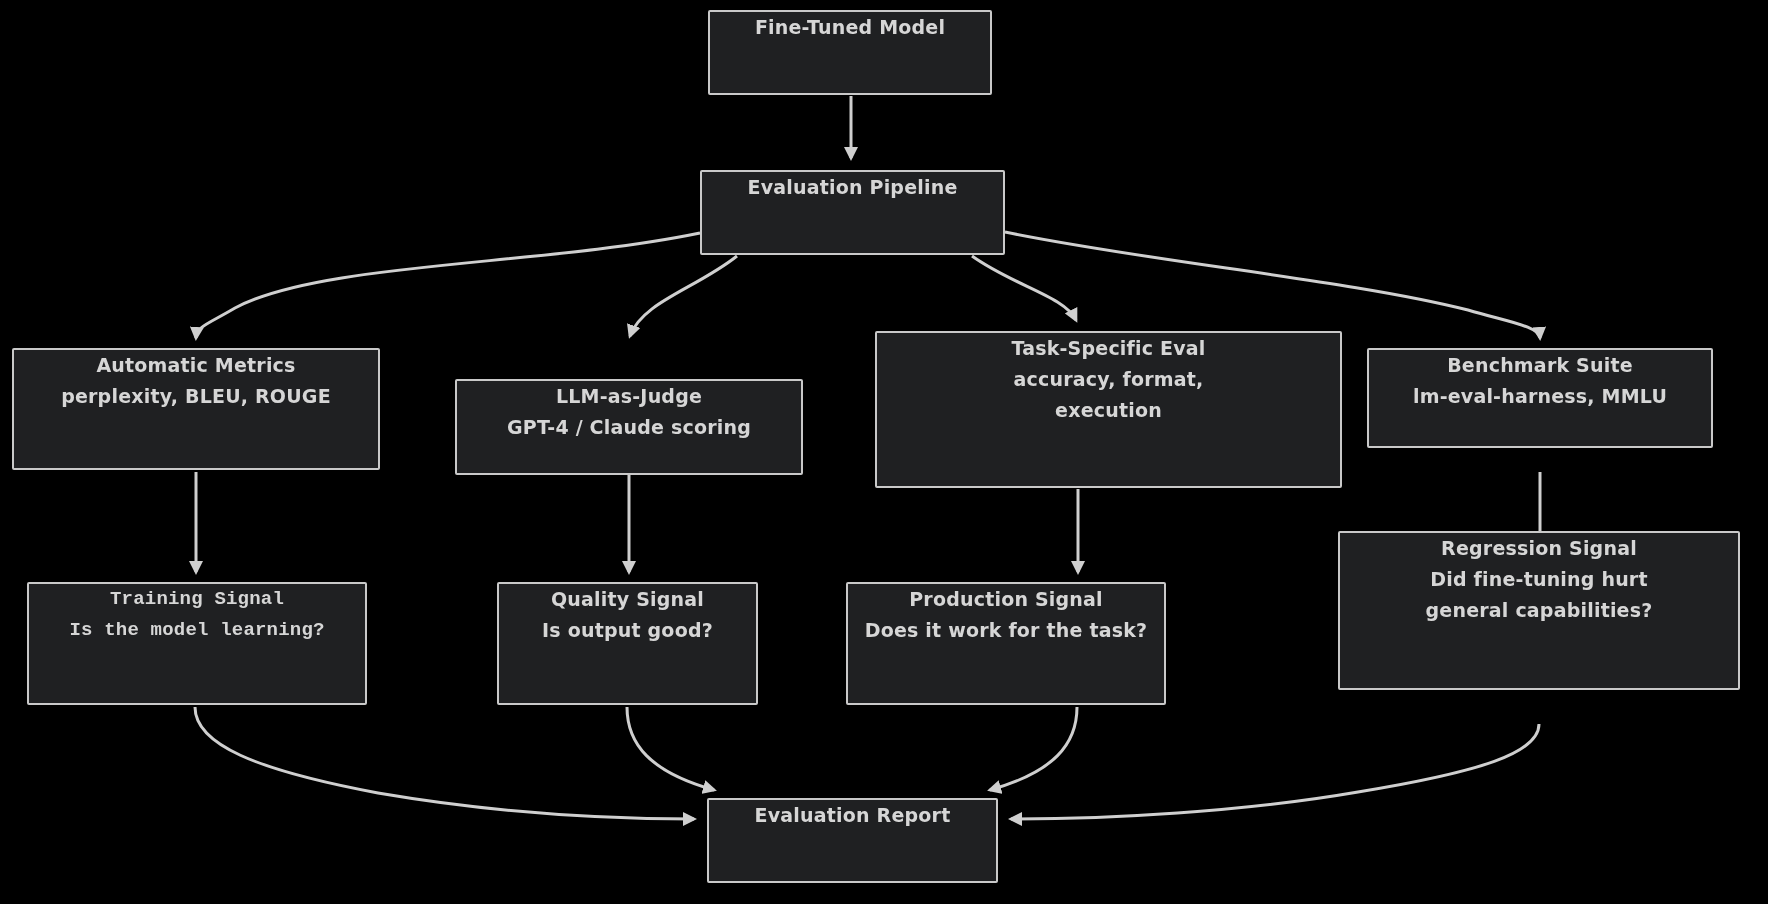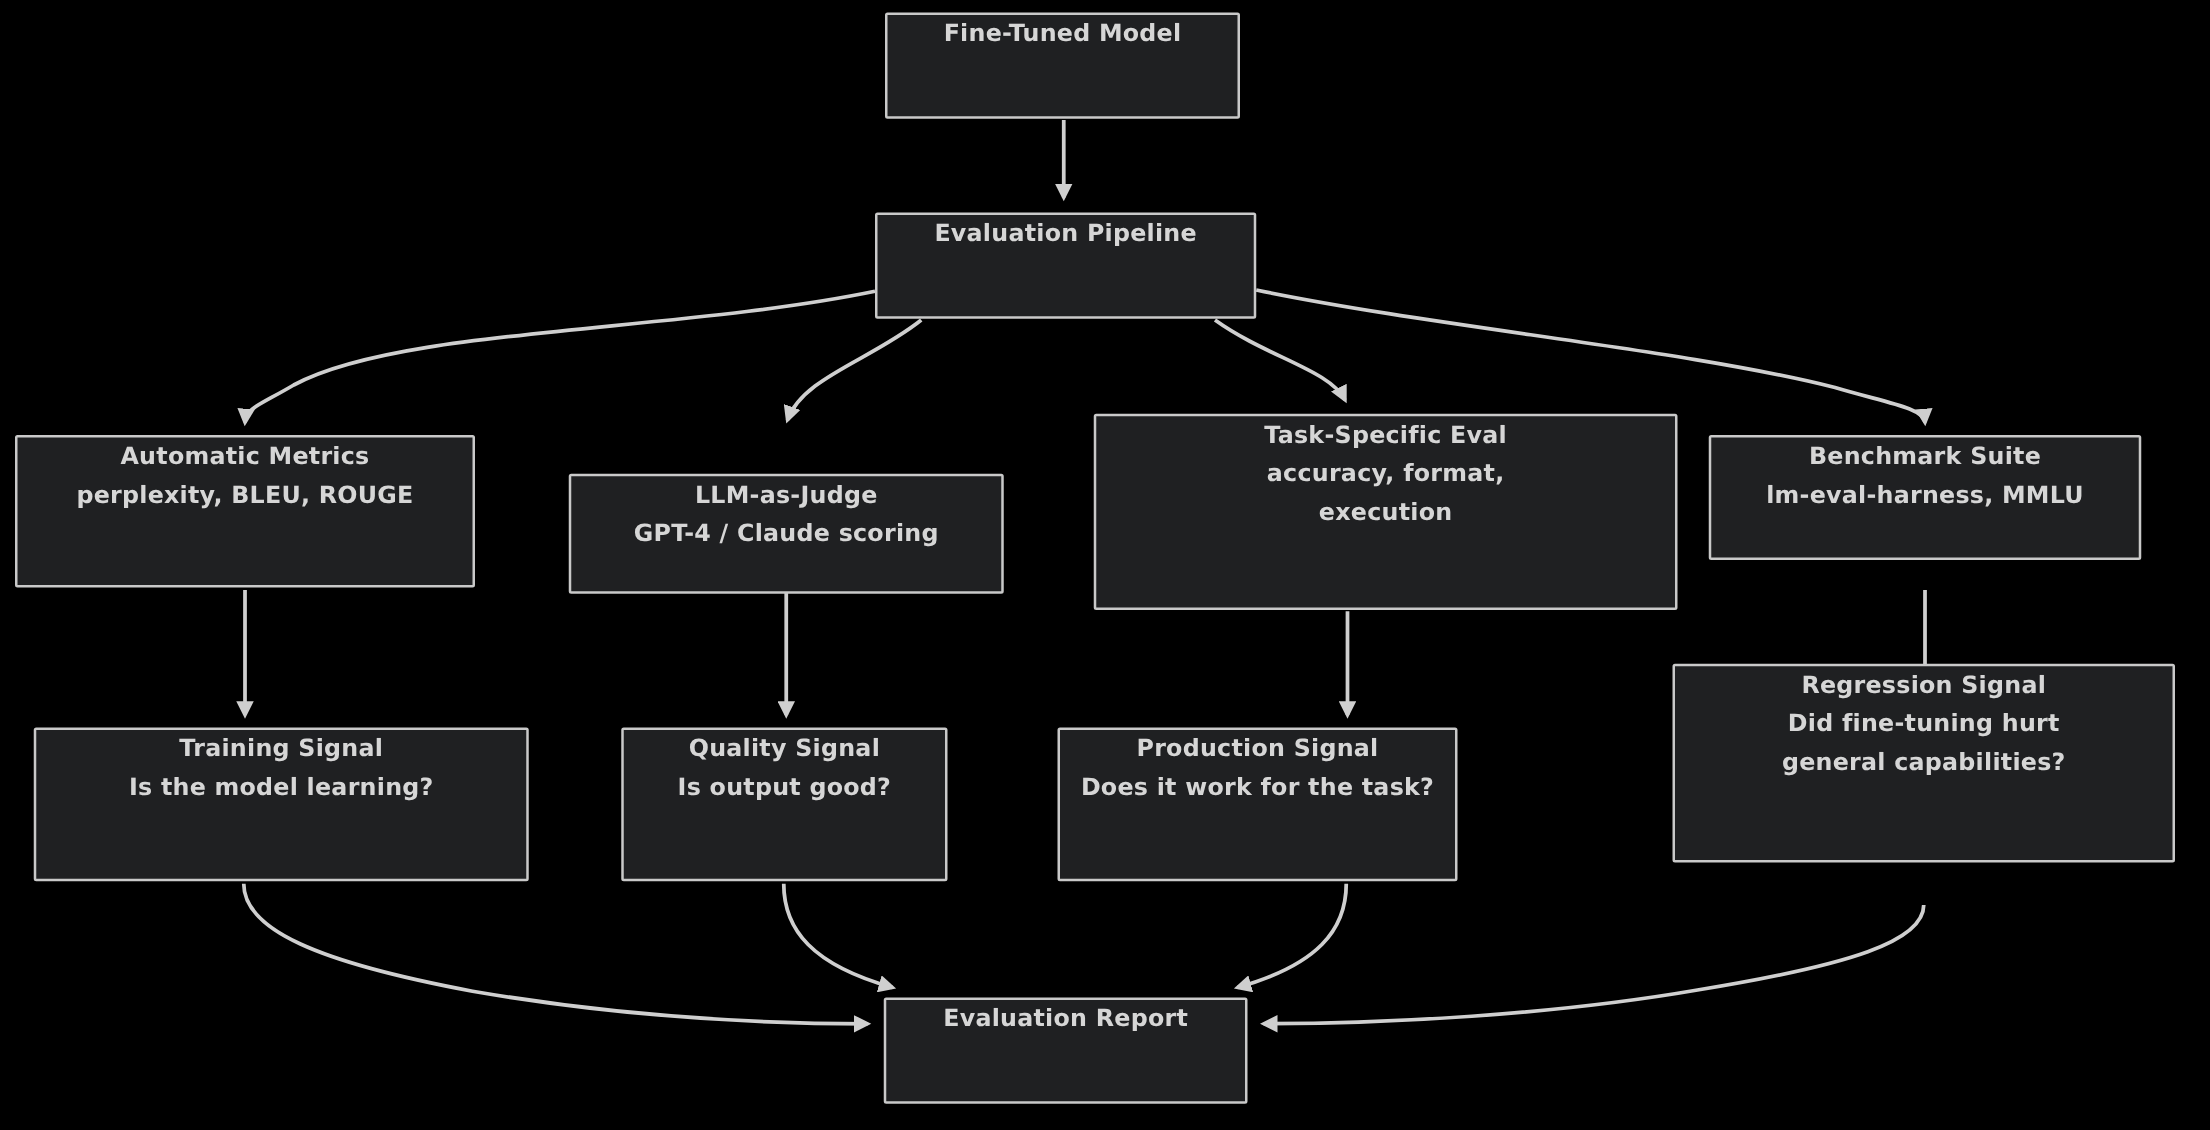--- a/index.html
+++ b/index.html
@@ -96,21 +96,21 @@
     <span class="node-line">Task-Specific Eval</span>
     <span class="node-line">accuracy, format,</span>
     <span class="node-line">execution</span>
   </div>
 
   <div class="node" style="left:1367px; top:348px; width:346px; height:100px;">
     <span class="node-line">Benchmark Suite</span>
     <span class="node-line">lm-eval-harness, MMLU</span>
   </div>
 
-  <div class="node" style="left:27px; top:582px; width:396px; height:123px;">
+  <div class="node" style="left:27px; top:582px; width:340px; height:123px;font-family:Liberation Mono, monospace;">
     <span class="node-line">Training Signal</span>
     <span class="node-line">Is the model learning?</span>
   </div>
 
   <div class="node" style="left:497px; top:582px; width:261px; height:123px;">
     <span class="node-line">Quality Signal</span>
     <span class="node-line">Is output good?</span>
   </div>
 
   <div class="node" style="left:846px; top:582px; width:320px; height:123px;">

